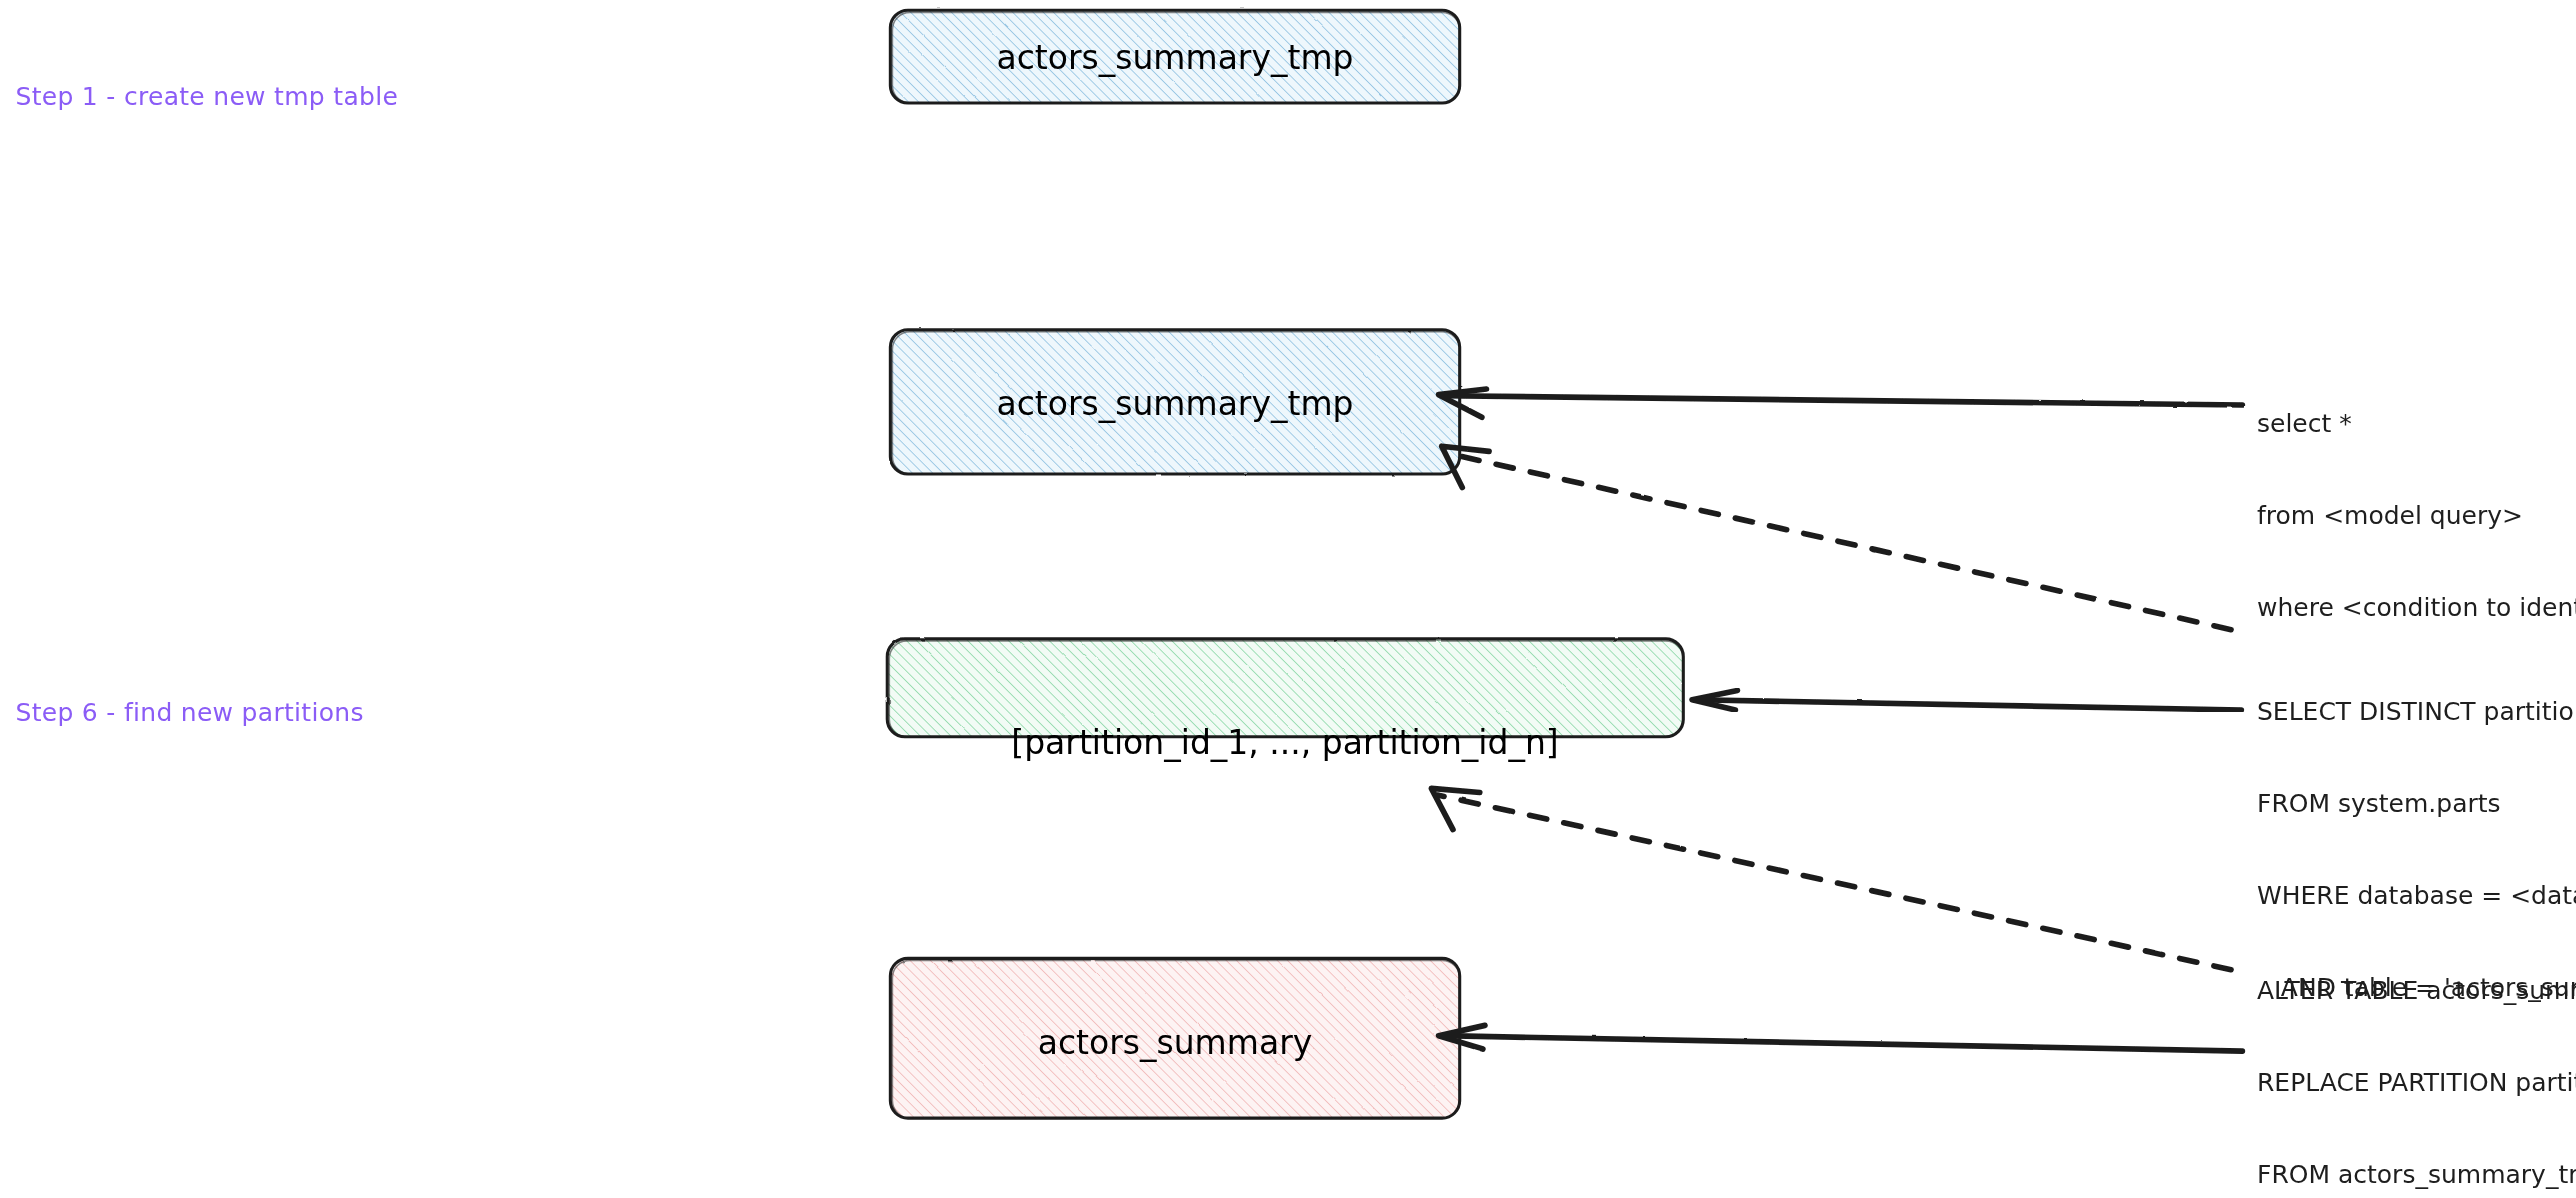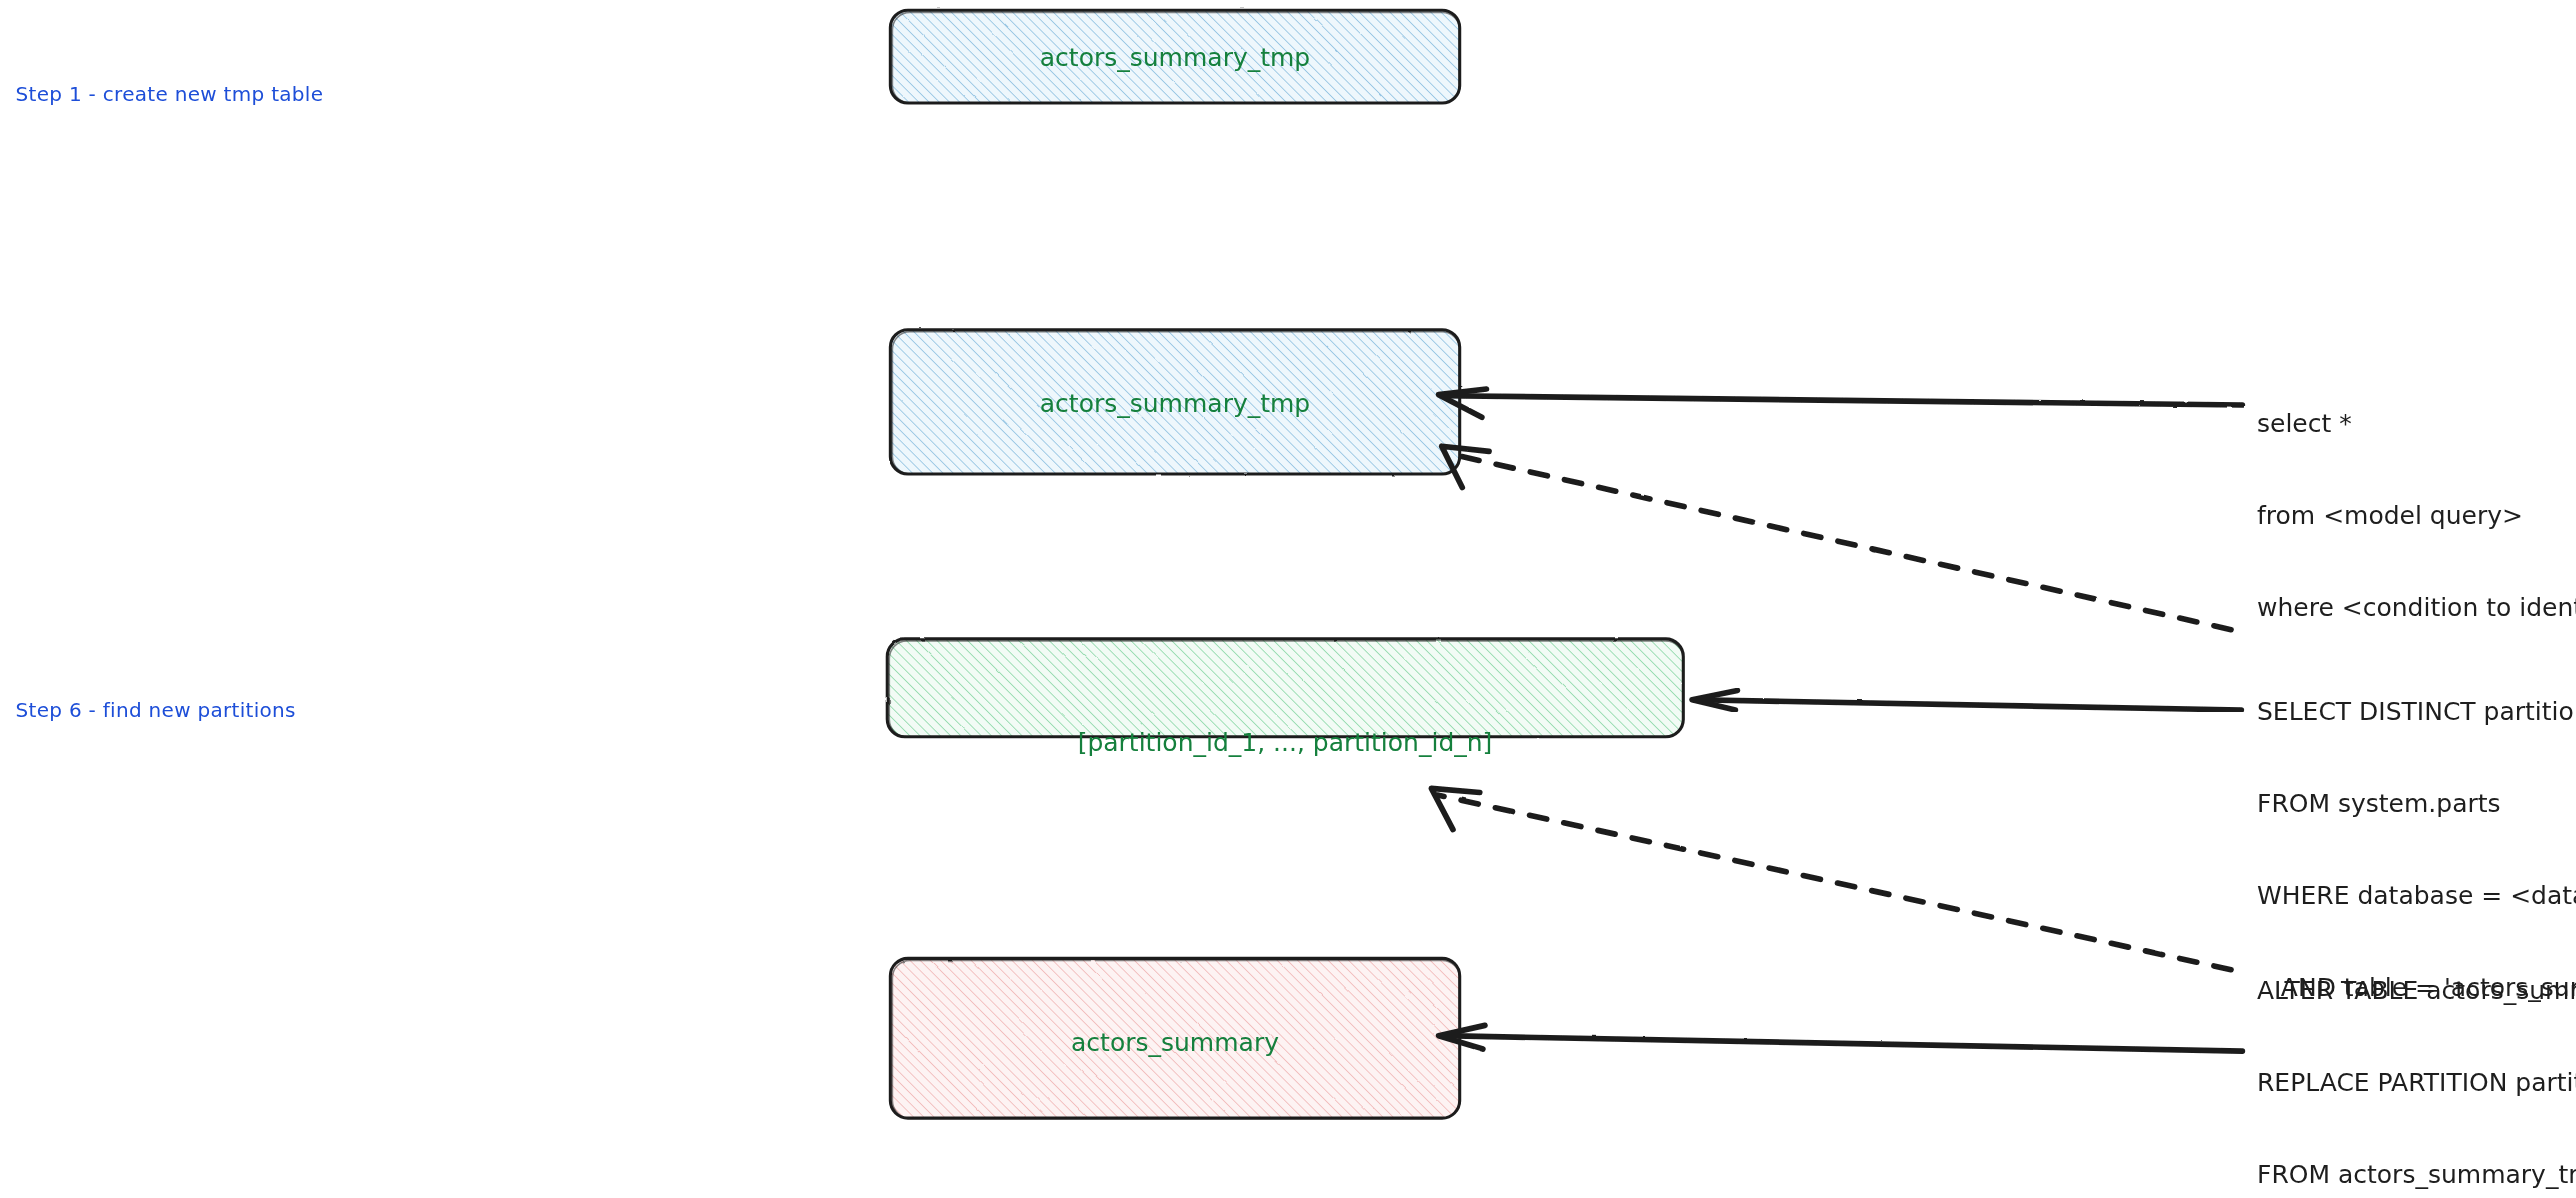--- a/index.html
+++ b/index.html
@@ -4,31 +4,31 @@
 <style>
   html,body{margin:0;padding:0;background:#ffffff;}
   body{width:3650px;height:1199px;position:relative;overflow:hidden;
        font-family:"DejaVu Sans", sans-serif;}
   .canvas{position:absolute;inset:0;}
   svg.layer{position:absolute;left:0;top:0;width:3650px;height:1199px;overflow:visible;}
 
   .step-label{
     position:absolute;
     font-family:"DejaVu Sans", sans-serif;
-    font-size:20px;
-    color:#1d4ed8;
+    font-size:25px;
+    color:#8b5cf6;
     white-space:nowrap;
     letter-spacing:0.3px;
   }
 
   .node-label{
     position:absolute;
     font-family:"DejaVu Sans", sans-serif;
-    font-size:25px;
-    color:#15803d;
+    font-size:33px;
+    color:#000000;
     white-space:nowrap;
     text-align:left;
     transform:translate(-50%,-50%);
     pointer-events:none;
   }
 
   .sql-block{
     position:absolute;
     font-family:"DejaVu Sans", sans-serif;
     font-size:25px;

